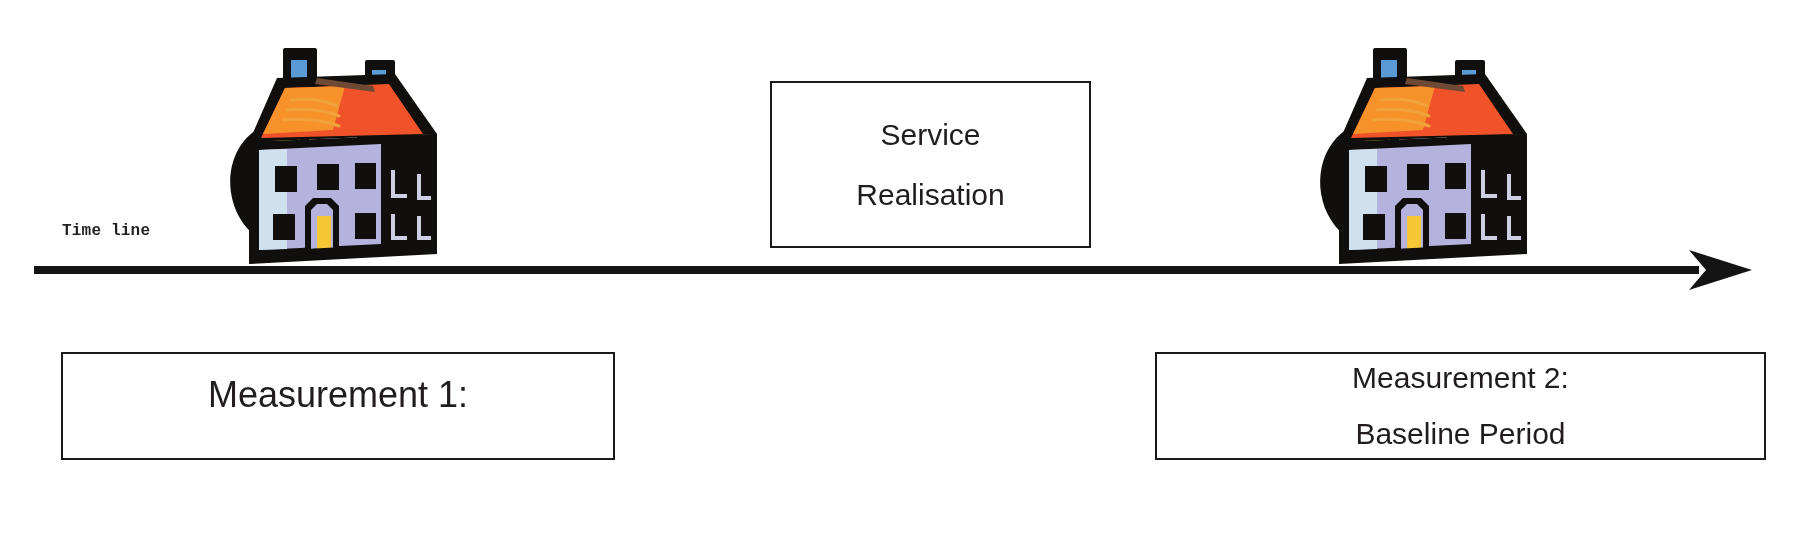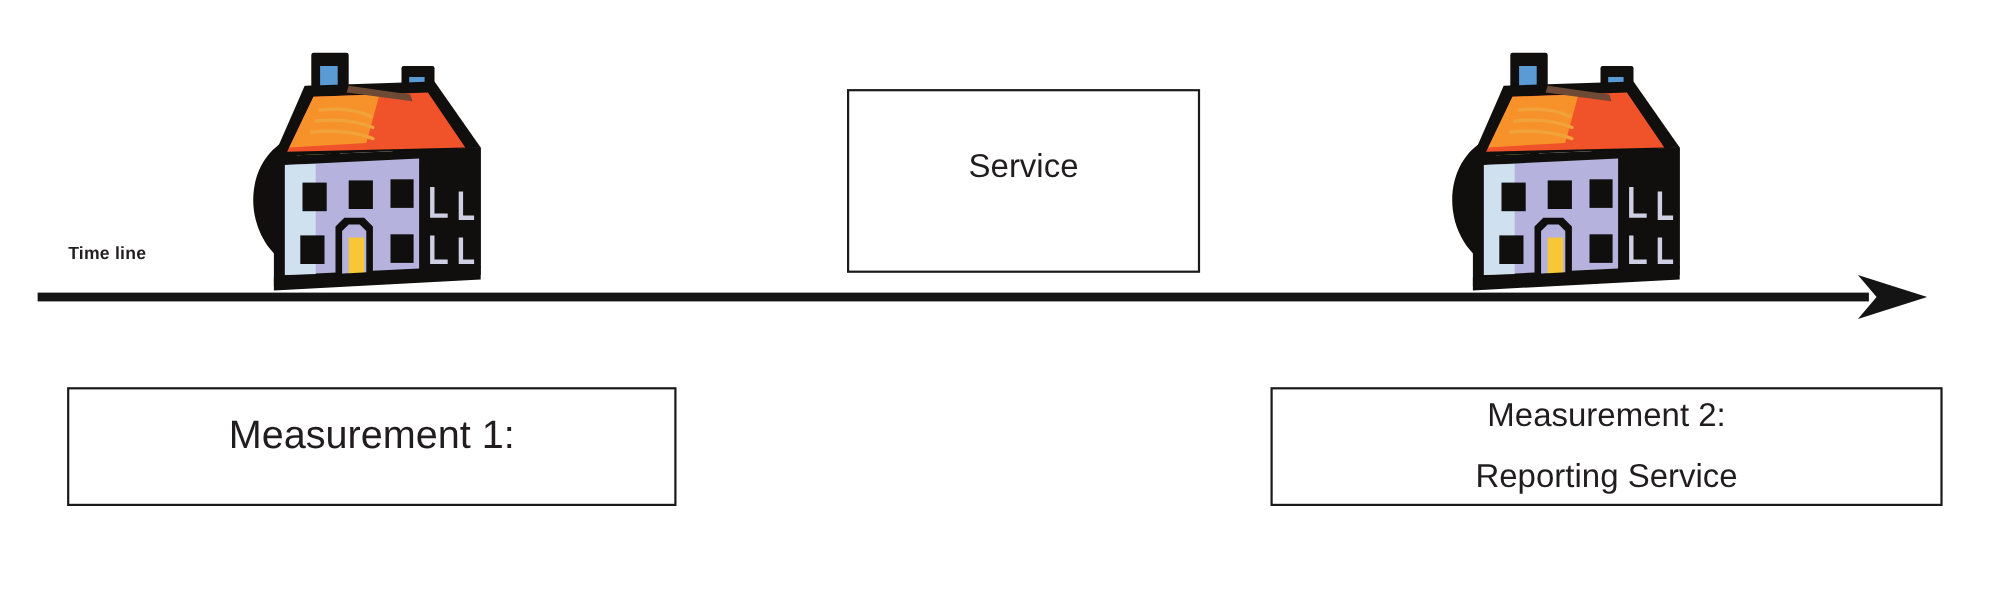--- a/index.html
+++ b/index.html
@@ -21,20 +21,21 @@
   
   .timeline-label {
     position: absolute;
     left: 62px;
     top: 222px;
     font-size: 16px;
     font-weight: bold;
     color: #231f20;
     letter-spacing: 0.2px;
     white-space: nowrap;
+    font-family: Liberation Mono, monospace;
   }
 
   
   .timeline-arrow {
     position: absolute;
     left: 34px;
     top: 250px;
     width: 1718px;
     height: 40px;
   }
@@ -215,24 +216,25 @@
           <path d="M186 176 L190 176 L190 198 L202 198 L202 202 L186 202 Z"></path>
           <path d="M212 178 L216 178 L216 198 L226 198 L226 202 L212 202 Z"></path>
         </g>
         <path d="M44 214 L232 204 L232 216 L44 226 Z" fill="#100f0d"></path>
       </g>
     </svg>
   </div>
 
   <div class="flow-box" id="service-box">
     <span class="line">Service</span>
+    <span class="line">Realisation</span>
   </div>
 
   <div class="flow-box" id="measurement1-box">
     <span class="line">Measurement 1:</span>
   </div>
 
   <div class="flow-box" id="measurement2-box">
     <span class="line">Measurement 2:</span>
-    <span class="line">Reporting Service</span>
+    <span class="line">Baseline Period</span>
   </div>
 
 </div>
 
 </body></html>

